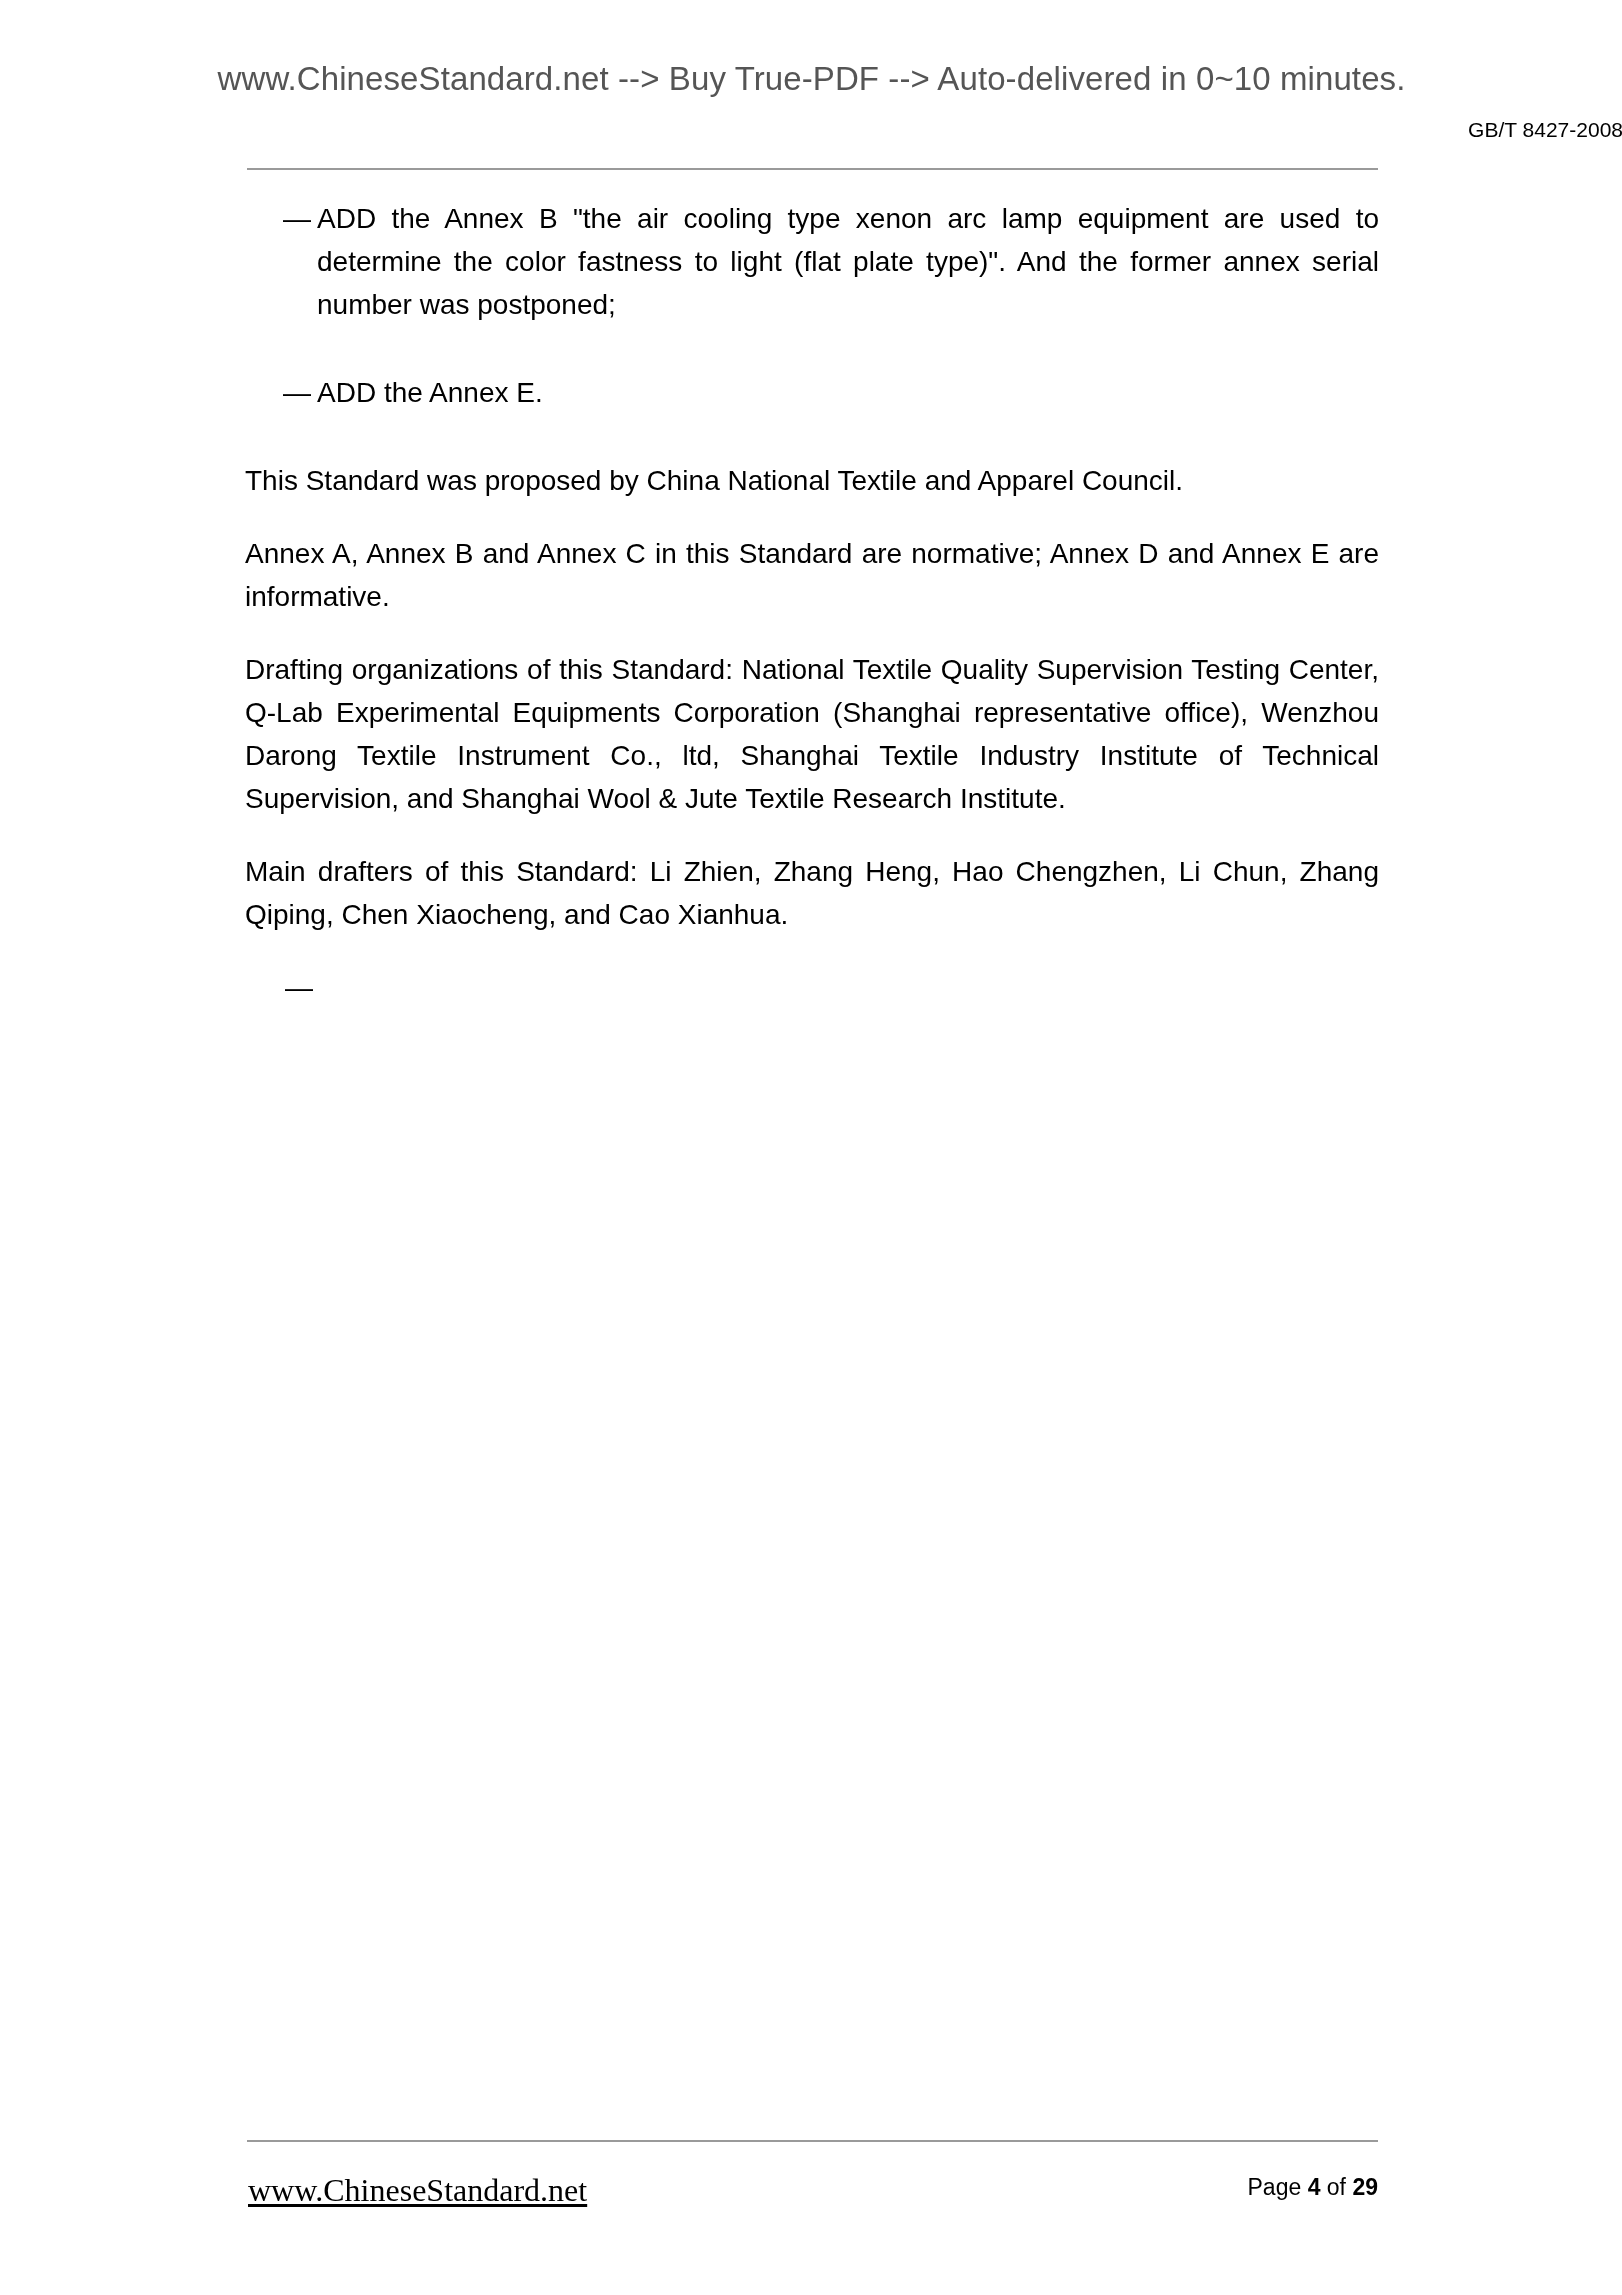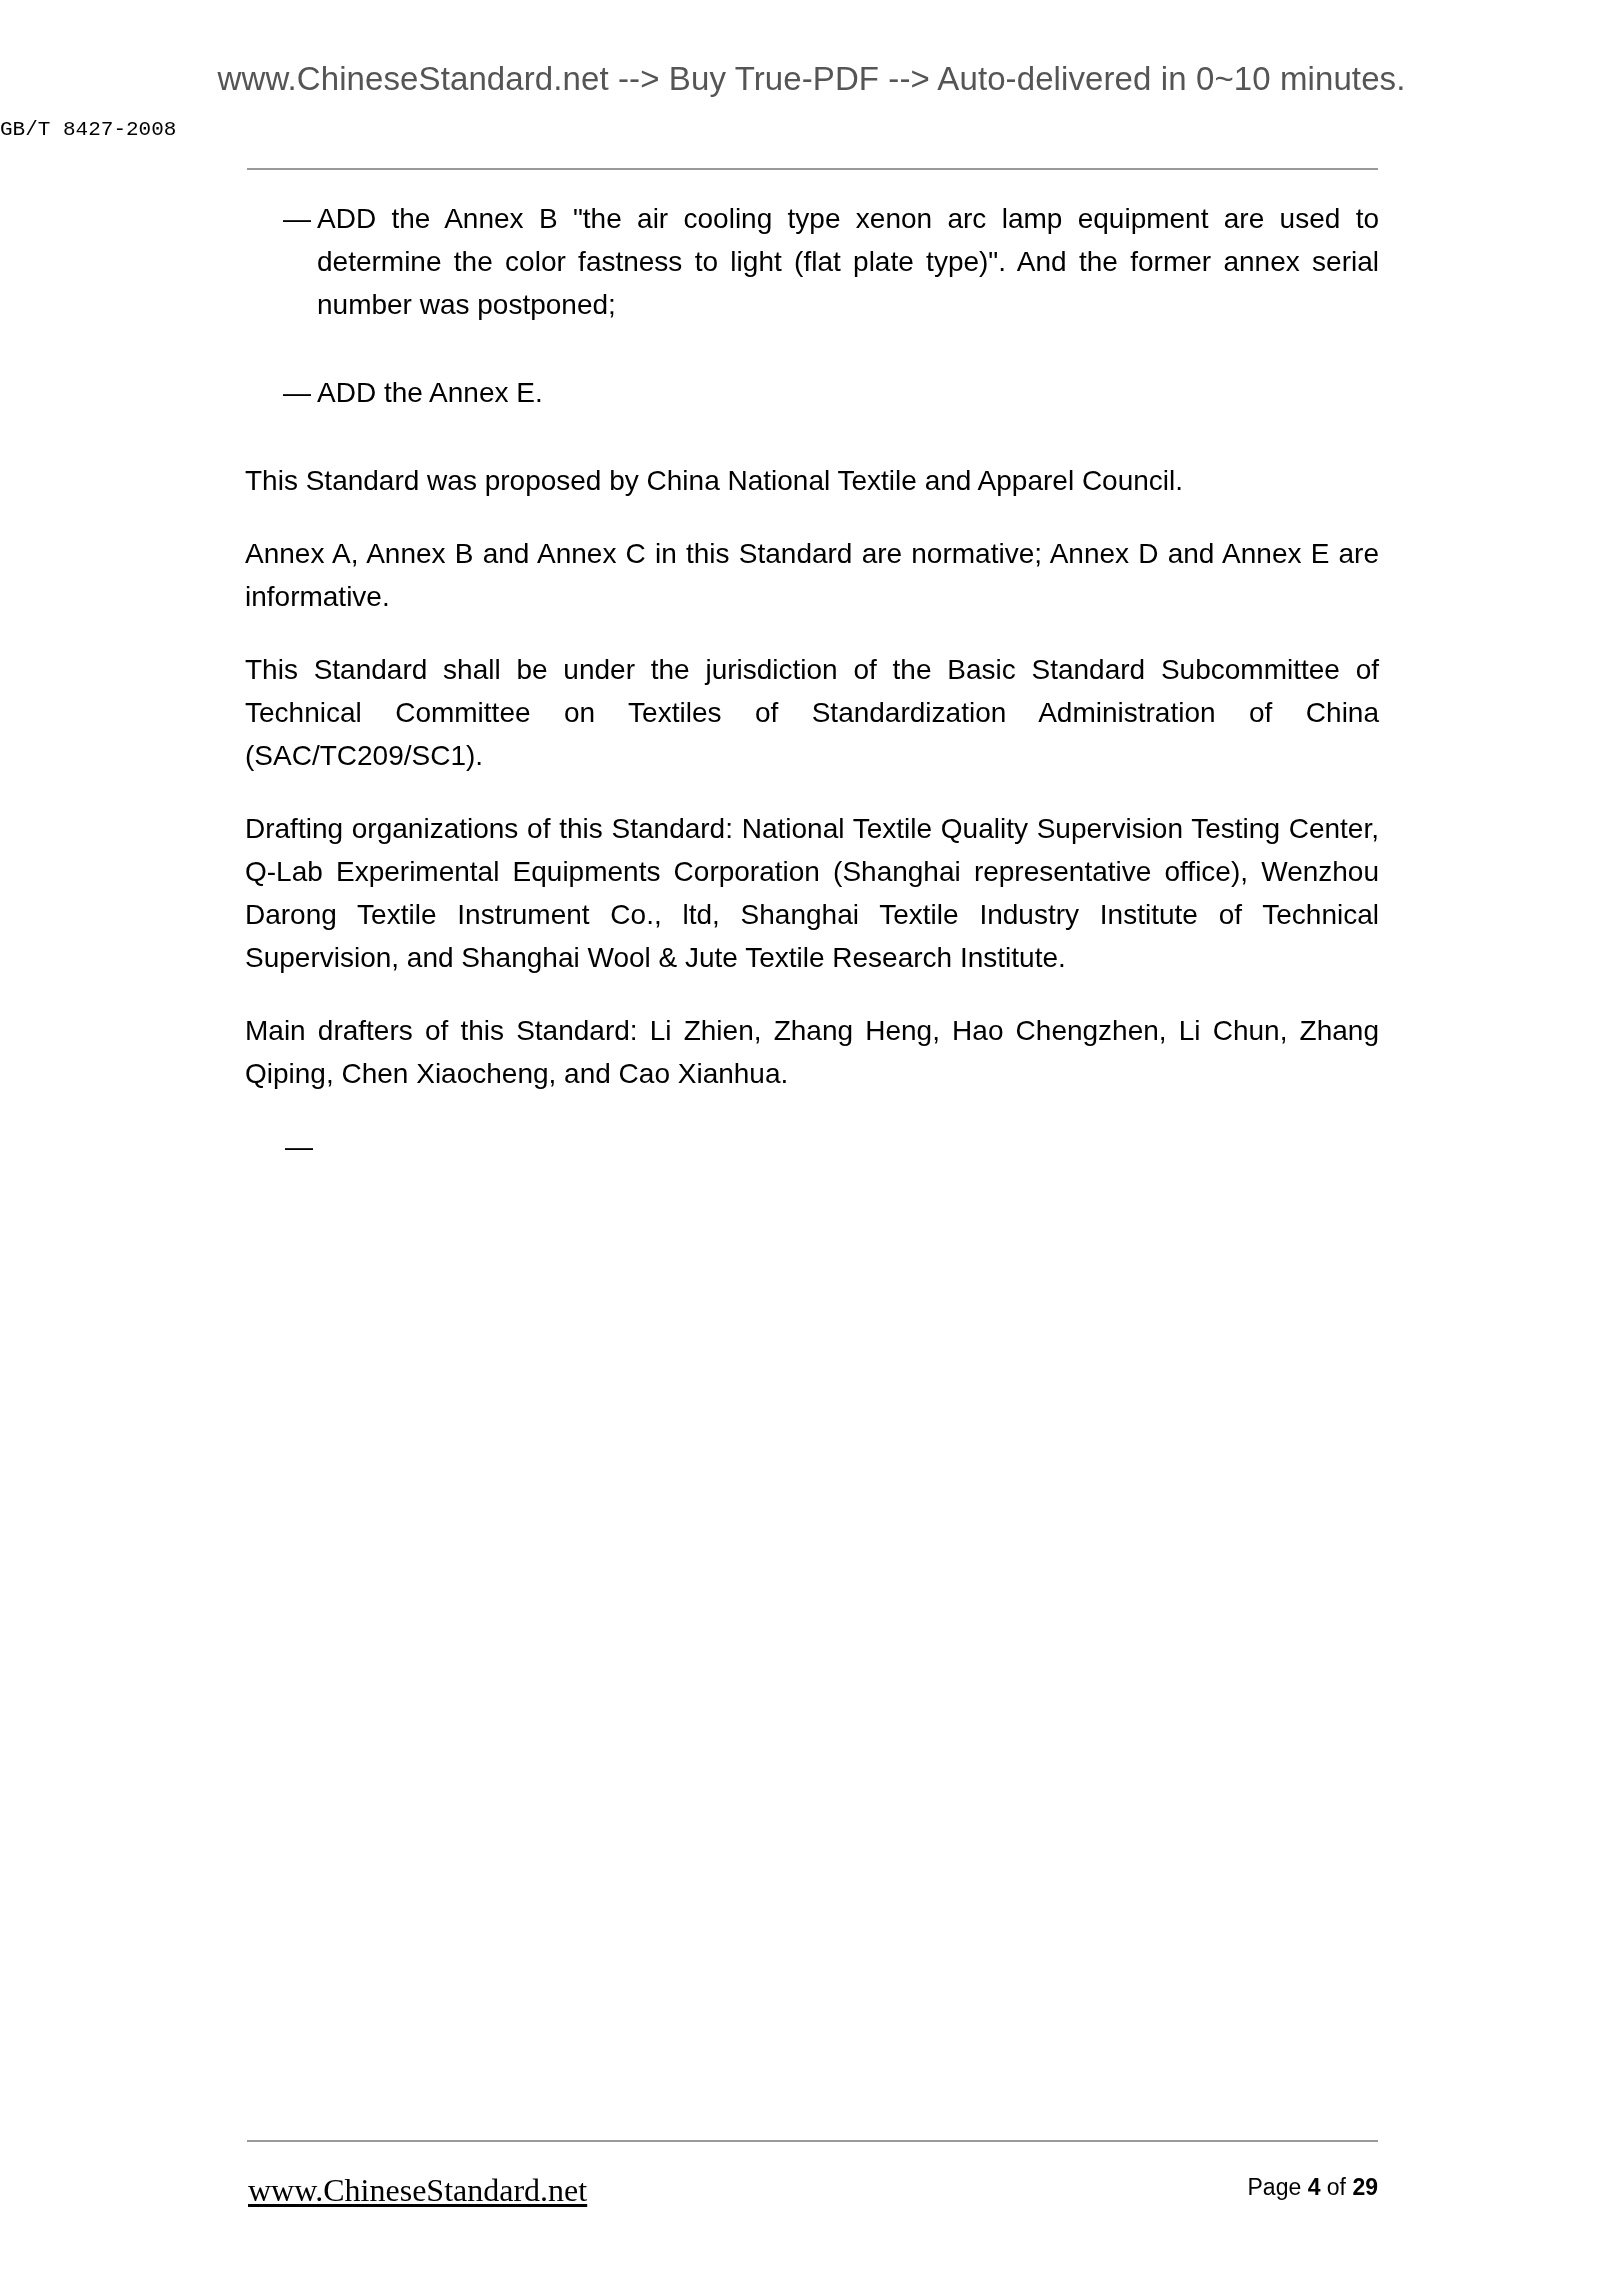--- a/index.html
+++ b/index.html
@@ -33,22 +33,22 @@
     line-height: 1.15;
     color: #555555;
     letter-spacing: 0.1px;
     white-space: nowrap;
   }
   .header-stdno {
     position: absolute;
     left: 0;
     right: 0;
     top: 118px;
-    text-align: left;
-    font-family: Liberation Mono, monospace;
+    text-align: right;
+    font-family: Liberation Sans, sans-serif;
     font-size: 21px;
     line-height: 1.1;
     color: #000000;
   }
   .header-rule {
     position: absolute;
     left: 247px;
     top: 168px;
     width: 1131px;
     height: 1.7px;
@@ -175,21 +175,20 @@
       <span class="dash">—</span>
       <span>ADD the Annex E.</span>
     </div>
 
     <div class="gap-lg"></div>
 
     <p class="para nojust">This Standard was proposed by China National Textile and Apparel Council.</p>
 
     <p class="para">Annex A, Annex B and Annex C in this Standard are normative; Annex D and Annex E are informative.</p>
 
-    <p class="para">This Standard shall be under the jurisdiction of the Basic Standard Subcommittee of Technical Committee on Textiles of Standardization Administration of China (SAC/TC209/SC1).</p>
 
     <p class="para">Drafting organizations of this Standard: National Textile Quality Supervision Testing Center, Q-Lab Experimental Equipments Corporation (Shanghai representative office), Wenzhou Darong Textile Instrument Co., ltd, Shanghai Textile Industry Institute of Technical Supervision, and Shanghai Wool &amp; Jute Textile Research Institute.</p>
 
     <p class="para">Main drafters of this Standard: Li Zhien, Zhang Heng, Hao Chengzhen, Li Chun, Zhang Qiping, Chen Xiaocheng, and Cao Xianhua.</p>
 
 
     <div class="bullet tight last">
       <span class="dash">—</span>
     </div>
 

